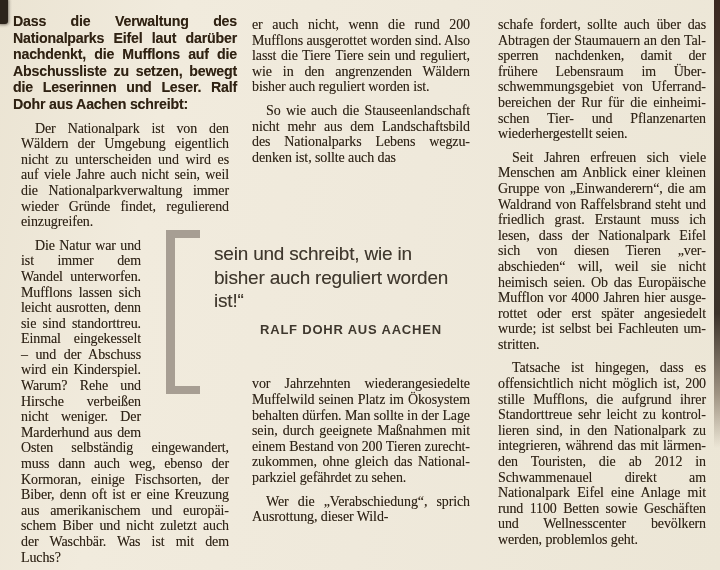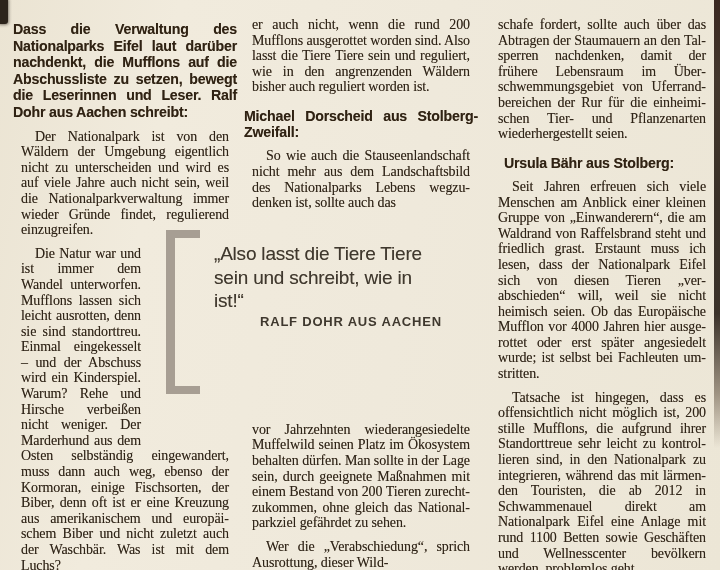--- a/index.html
+++ b/index.html
@@ -23,21 +23,21 @@
   .col1{left:13px;width:224px;}
   .col2{left:244px;width:234px;}
   .col3{left:490px;width:224px;}
   .para{margin:8px;text-indent:14px;hyphens:manual;}
   .noindent{text-indent:0;}
   .intro{
     font-family:"Liberation Sans",sans-serif;
     font-weight:bold;
     font-size:14.2px;line-height:16.6px;
     letter-spacing:-0.2px;
-    text-indent:0;margin:12px 0 2px 0;
+    text-indent:0;margin:4px 0 2px 0;
     color:var(--ink-bold,#2f2213);
   }
   .subhead{
     font-family:"Liberation Sans",sans-serif;
     font-weight:bold;
     font-size:14.2px;line-height:16.2px;
     letter-spacing:-0.2px;
     margin:13px 0 2px 0;
     color:var(--ink-bold,#2f2213);
     text-indent:0;
@@ -58,21 +58,21 @@
     font-family:"Liberation Sans",sans-serif;
     color:var(--quote-ink,#3f382e);
   }
   .pq-line{
     font-size:19px;line-height:23.5px;
     white-space:nowrap;
     letter-spacing:-0.2px;
     text-shadow:0 0 0.5px rgba(70,55,35,.4);
   }
   .pq-attr{
-    margin-top:1px;
+    margin-top:9px;
     font-size:13px;font-weight:bold;
     letter-spacing:0.8px;
     color:var(--quote-ink,#3c352b);
     padding-left:46px;
   }
   .edge-right{
     position:absolute;right:0;top:0;
     width:6px;height:448px;
     background:linear-gradient(to bottom,
       rgba(52,33,26,.97) 0%,
@@ -96,39 +96,37 @@
 <div class="page">
 
   <div class="col col1">
     <p class="intro">Dass die Verwaltung des National­parks Eifel laut darüber nach­denkt, die Mufflons auf die Ab­schuss­liste zu setzen, bewegt die Leserinnen und Leser. Ralf Dohr aus Aachen schreibt:</p>
     <p class="para"><span>Der Nationalpark ist von den Wäldern der Umgebung eigent­lich nicht zu unter­scheiden und wird es auf viele Jahre auch nicht sein, weil die National­park­verwal­tung immer wieder Gründe findet, regulierend ein­zu­greifen.</span></p>
     <p class="para"><span class="cutout"></span><span>Die Natur war und ist immer dem Wandel unter­worfen. Mufflons lassen sich leicht aus­rot­ten, denn sie sind stand­ort­treu. Einmal ein­ge­kesselt – und der Ab­schuss wird ein Kinder­spiel. Warum? Rehe und Hirsche ver­beißen nicht weniger. Der Marder­hund aus dem Osten selb­ständig ein­ge­wan­dert, muss dann auch weg, ebenso der Kormoran, einige Fisch­sorten, der Biber, denn oft ist er eine Kreu­zung aus ameri­kani­schem und euro­päi­schem Biber und nicht zu­letzt auch der Wasch­bär. Was ist mit dem Luchs?</span></p>
   </div>
 
   <div class="col col2">
     <p class="para noindent">er auch nicht, wenn die rund 200 Mufflons aus­ge­rottet worden sind. Also lasst die Tiere Tiere sein und reguliert, wie in den an­grenzen­den Wäldern bisher auch reguliert worden ist.</p>
-    <h3 class="subhead">Michael Dorscheid aus Stolberg-Zweifall:</h3>
     <p class="para">So wie auch die Stauseen­land­schaft nicht mehr aus dem Land­schafts­bild des Nationalparks Lebens weg­zu­denken ist, sollte auch das</p>
     <div class="quote-gap"></div>
     <p class="para noindent">vor Jahrzehnten wieder­an­ge­sie­delte Muffel­wild seinen Platz im Öko­system behalten dürfen. Man sollte in der Lage sein, durch ge­eig­nete Maß­nahmen mit einem Bestand von 200 Tieren zurecht­zu­kommen, ohne gleich das Natio­nal­park­ziel gefährdet zu sehen.</p>
     <p class="para">Wer die „Verabschiedung“, sprich Ausrottung, dieser Wild-</p>
   </div>
 
   <div class="col col3">
     <p class="para noindent">schafe fordert, sollte auch über das Abtragen der Stau­mauern an den Tal­sperren nach­denken, damit der frühere Lebens­raum im Über­schwem­mungs­gebiet von Ufer­rand­bereichen der Rur für die ein­heimi­schen Tier- und Pflanzen­ar­ten wieder­her­gestellt seien.</p>
-    <h3 class="subhead indent">Ursula Bähr aus Stolberg:</h3>
     <p class="para">Seit Jahren erfreuen sich viele Menschen am Anblick einer klei­nen Gruppe von „Einwanderern“, die am Waldrand von Raffels­brand steht und friedlich grast. Er­staunt muss ich lesen, dass der Nationalpark Eifel sich von diesen Tieren „ver­abschieden“ will, weil sie nicht heimisch seien. Ob das Euro­päische Mufflon vor 4000 Jahren hier aus­ge­rottet oder erst später an­ge­siedelt wurde; ist selbst bei Fach­leuten um­stritten.</p>
     <p class="para">Tatsache ist hingegen, dass es offen­sicht­lich nicht möglich ist, 200 stille Mufflons, die auf­grund ihrer Stand­ort­treue sehr leicht zu kontrol­lieren sind, in den Natio­nal­park zu inte­grieren, während das mit lärmen­den Touristen, die ab 2012 in Schwammen­auel di­rekt am Nationalpark Eifel eine Anlage mit rund 1100 Betten so­wie Ge­schäften und Wellness­cen­ter be­völkern werden, problem­los geht.</p>
   </div>
 
   <div class="pullquote">
     <div class="bracket"></div>
     <div class="pq-text">
-      <div class="pq-line">„Also lasst die Tiere Tiere</div>
       <div class="pq-line">sein und schreibt, wie in</div>
+      <div class="pq-line">bisher auch reguliert worden</div>
       <div class="pq-line">ist!“</div>
       <div class="pq-attr">RALF DOHR AUS AACHEN</div>
     </div>
   </div>
 
   <div class="edge-right"></div>
   <div class="smudge-tl"></div>
 
 </div>
 

